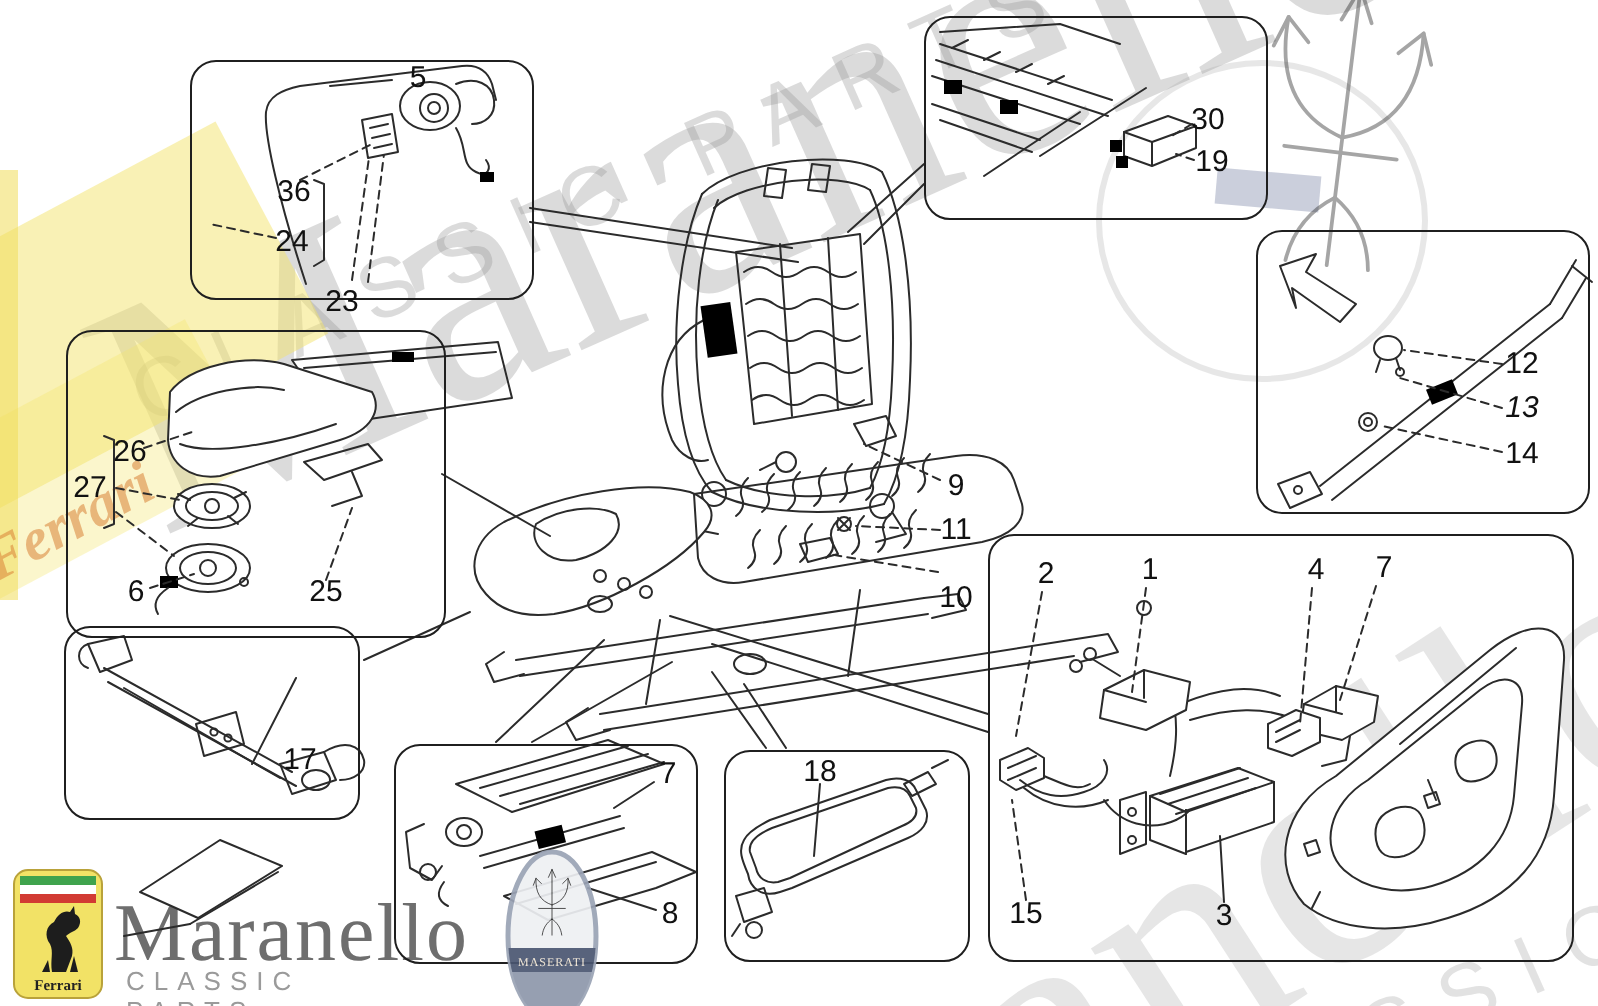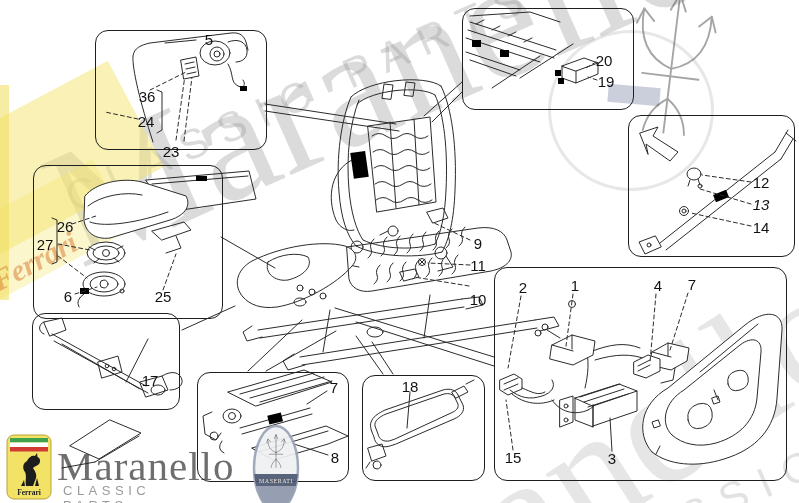--- a/index.html
+++ b/index.html
@@ -381,21 +381,21 @@
   <span class="callout" style="left:45px;top:244px;text-align:center;">27</span>
   <span class="callout" style="left:68px;top:296px;">6</span>
   <span class="callout" style="left:163px;top:296px;">25</span>
   <span class="callout" style="left:150px;top:332px;margin-top:48px;">17</span>
   <span class="callout" style="left:334px;top:387px;">7</span>
   <span class="callout" style="left:335px;top:457px;">8</span>
   <span class="callout" style="left:410px;top:386px;">18</span>
   <span class="callout" style="left:478px;top:243px;">9</span>
   <span class="callout" style="left:478px;top:265px;">11</span>
   <span class="callout" style="left:478px;top:299px;">10</span>
-  <span class="callout" style="left:604px;top:60px;">20</span>
+  <span class="callout" style="left:604px;top:60px;">30</span>
   <span class="callout" style="left:606px;top:81px;">19</span>
   <span class="callout" style="left:761px;top:182px;">12</span>
   <span class="callout" style="left:761px;top:204px;font-style:italic;">13</span>
   <span class="callout" style="left:761px;top:227px;">14</span>
   <span class="callout" style="left:523px;top:287px;">2</span>
   <span class="callout" style="left:575px;top:285px;">1</span>
   <span class="callout" style="left:658px;top:285px;">4</span>
   <span class="callout" style="left:692px;top:284px;">7</span>
   <span class="callout" style="left:513px;top:457px;">15</span>
   <span class="callout" style="left:612px;top:458px;">3</span>

